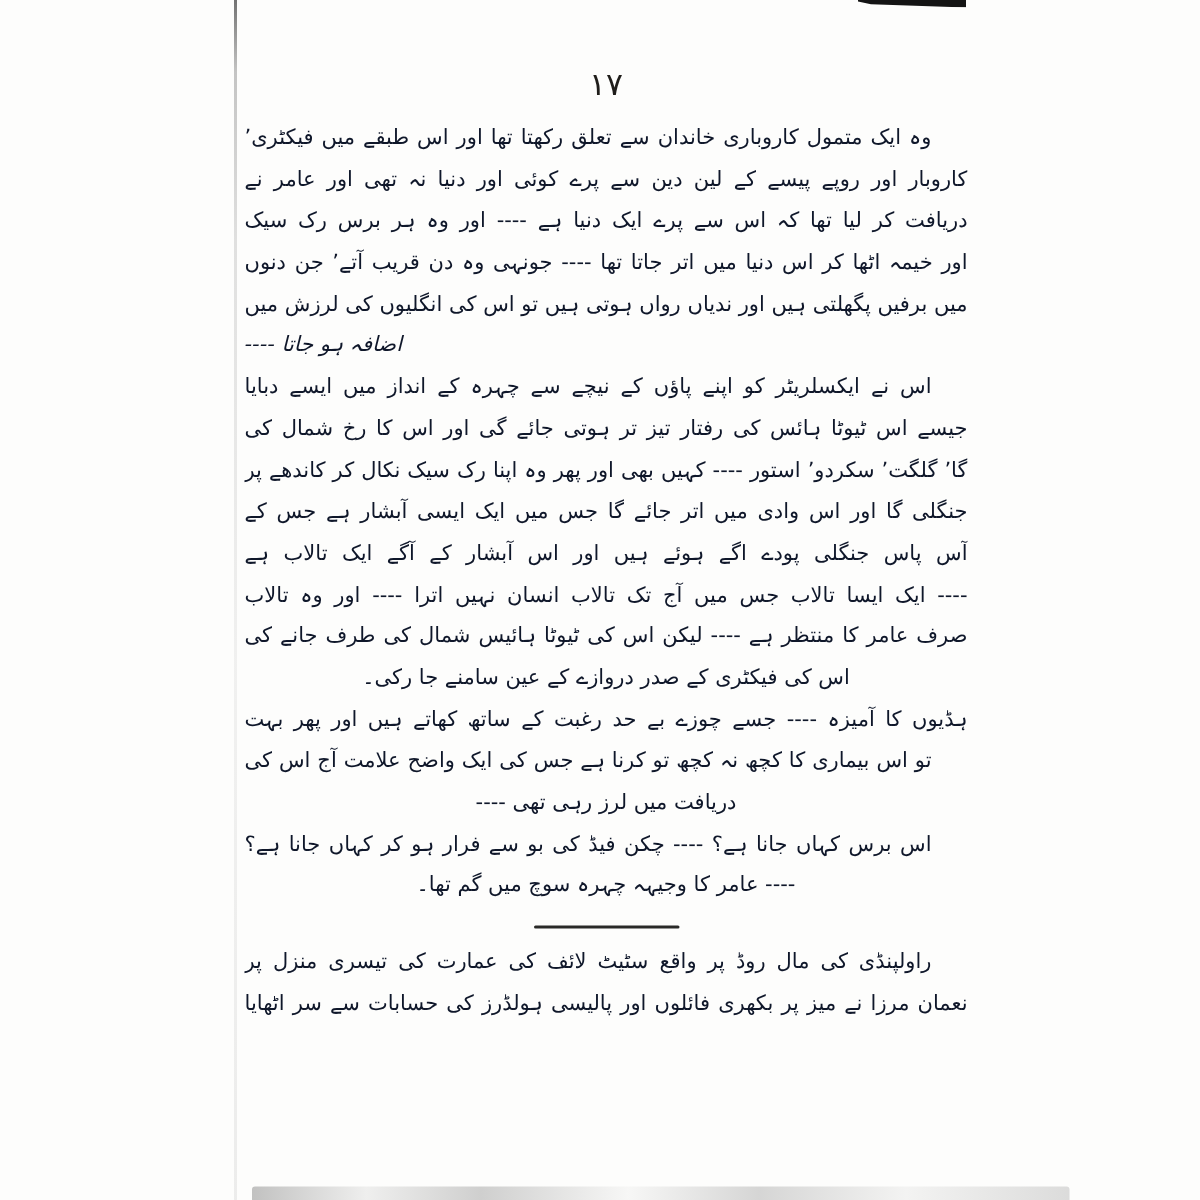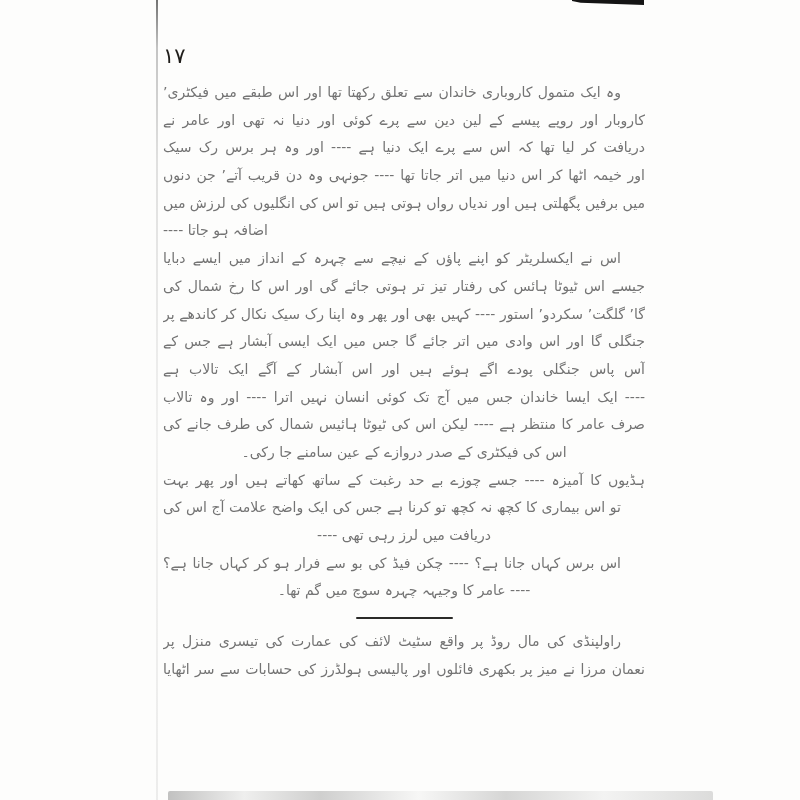--- a/index.html
+++ b/index.html
@@ -37,36 +37,36 @@
       rgba(55,55,55,.50) 0%, rgba(120,120,120,.18) 14%,
       rgba(70,70,70,.42) 28%, rgba(150,150,150,.10) 46%,
       rgba(80,80,80,.38) 62%, rgba(135,135,135,.14) 80%,
       rgba(90,90,90,.34) 100%);
     opacity:.6;border-radius:2px 2px 0 0;
     pointer-events:none;
   }
 
   .page-number{
     position:absolute;top:44px;left:163px;width:482px;
-    text-align:left;font-size:21px;color:#1f1d1a;
+    text-align:center;font-size:21px;color:#1f1d1a;
     letter-spacing:1px;
   }
 
   .text-column{
     position:absolute;left:163px;top:79px;width:482px;
     direction:rtl;unicode-bidi:embed;
-    color:#737373;font-size:14px;
+    color:#0f172a;font-size:14px;
   }
   .line{
     height:27.7px;line-height:27.7px;overflow:hidden;
     white-space:normal;
   }
   .line.justify{text-align:justify;text-align-last:justify;}
   .line.center{text-align-last:center;}
-  .line.left{text-align:right;text-align-last:left;}
+  .line.left{text-align:right;text-align-last:left;font-style:italic;}
   .line.indent{padding-right:24px;}
 
   .rule{
     width:97px;height:2px;background:#2a2a28;
     margin:12px auto 9px auto;border-radius:1px;
   }
 </style>
 </head>
 <body>
 
@@ -82,21 +82,21 @@
         <div class="line justify" lang="ur">کاروبار اور روپے پیسے کے لین دین سے پرے کوئی اور دنیا نہ تھی اور عامر نے</div>
         <div class="line justify" lang="ur">دریافت کر لیا تھا کہ اس سے پرے ایک دنیا ہے ---- اور وہ ہر برس رک سیک</div>
         <div class="line justify" lang="ur">اور خیمہ اٹھا کر اس دنیا میں اتر جاتا تھا ---- جونہی وہ دن قریب آتے’ جن دنوں</div>
         <div class="line justify" lang="ur">میں برفیں پگھلتی ہیں اور ندیاں رواں ہوتی ہیں تو اس کی انگلیوں کی لرزش میں</div>
         <div class="line left" lang="ur">اضافہ ہو جاتا ----</div>
         <div class="line justify indent" lang="ur">اس نے ایکسلریٹر کو اپنے پاؤں کے نیچے سے چہرہ کے انداز میں ایسے دبایا</div>
         <div class="line justify" lang="ur">جیسے اس ٹیوٹا ہائس کی رفتار تیز تر ہوتی جائے گی اور اس کا رخ شمال کی طرف ہو</div>
         <div class="line justify" lang="ur">گا’ گلگت’ سکردو’ استور ---- کہیں بھی اور پھر وہ اپنا رک سیک نکال کر کاندھے پر</div>
         <div class="line justify" lang="ur">جنگلی گا اور اس وادی میں اتر جائے گا جس میں ایک ایسی آبشار ہے جس کے</div>
         <div class="line justify" lang="ur">آس پاس جنگلی پودے اگے ہوئے ہیں اور اس آبشار کے آگے ایک تالاب ہے</div>
-        <div class="line justify" lang="ur">---- ایک ایسا خاندان جس میں آج تک کوئی انسان نہیں اترا ---- اور وہ تالاب</div>
+        <div class="line justify" lang="ur">---- ایک ایسا تالاب جس میں آج تک تالاب انسان نہیں اترا ---- اور وہ تالاب</div>
         <div class="line justify" lang="ur">صرف عامر کا منتظر ہے ---- لیکن اس کی ٹیوٹا ہائیس شمال کی طرف جانے کی بجائے</div>
         <div class="line center" lang="ur">اس کی فیکٹری کے صدر دروازے کے عین سامنے جا رکی۔</div>
         <div class="line justify" lang="ur">ہڈیوں کا آمیزہ ---- جسے چوزے بے حد رغبت کے ساتھ کھاتے ہیں اور پھر بہت</div>
         <div class="line justify indent" lang="ur">تو اس بیماری کا کچھ نہ کچھ تو کرنا ہے جس کی ایک واضح علامت آج اس کی</div>
         <div class="line center" lang="ur">دریافت میں لرز رہی تھی ----</div>
         <div class="line justify indent" lang="ur">اس برس کہاں جانا ہے؟ ---- چکن فیڈ کی بو سے فرار ہو کر کہاں جانا ہے؟</div>
         <div class="line center" lang="ur">---- عامر کا وجیہہ چہرہ سوچ میں گم تھا۔</div>
       </div>
     <div class="rule"></div>
     <div>

